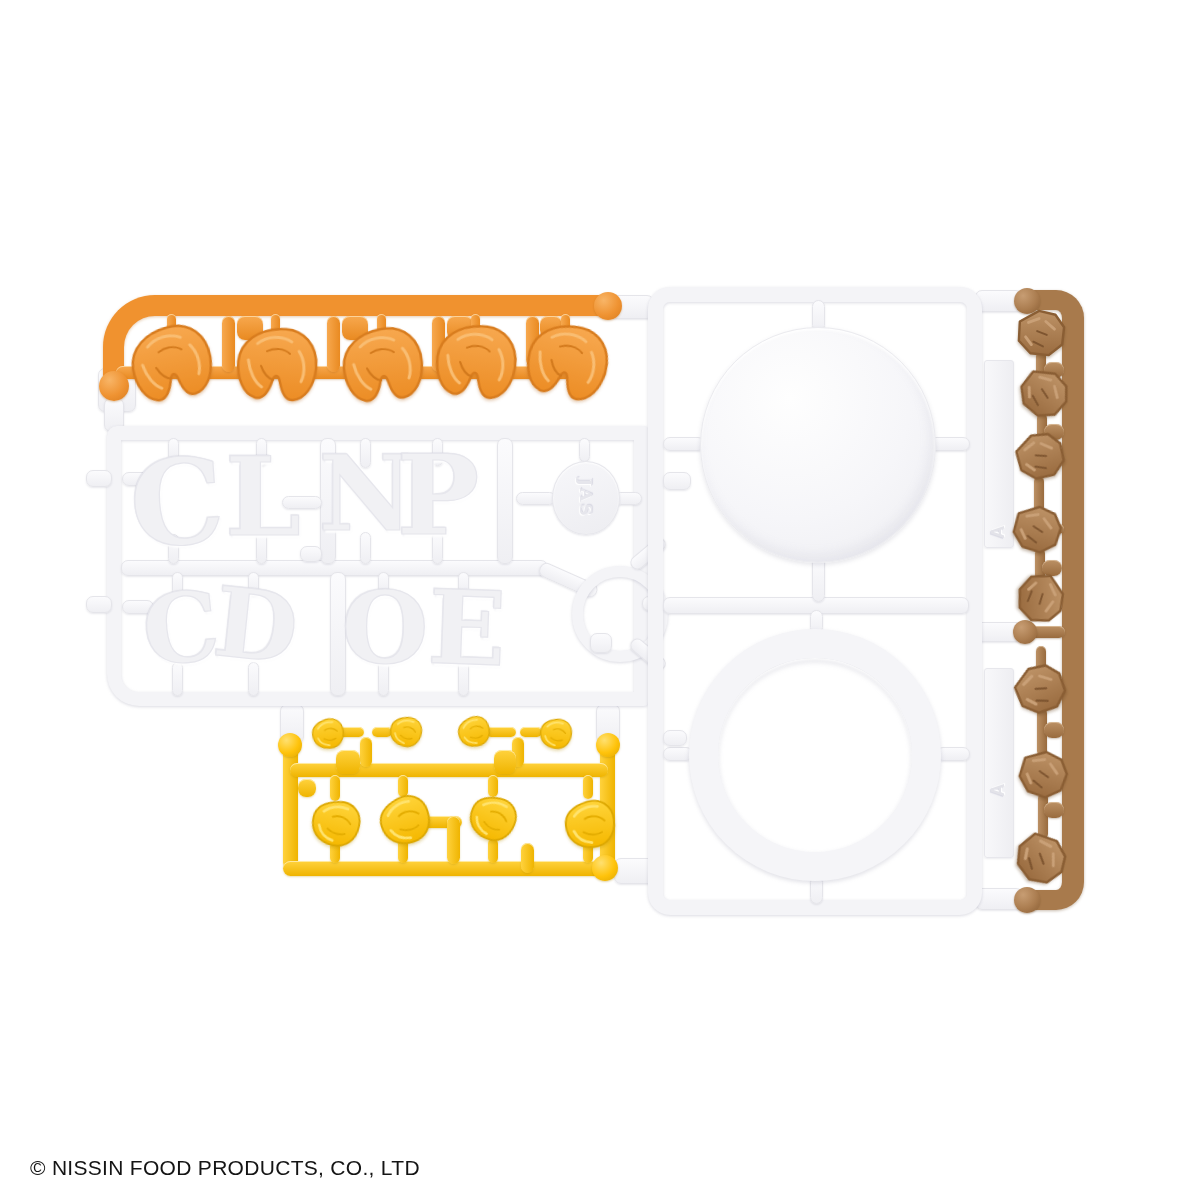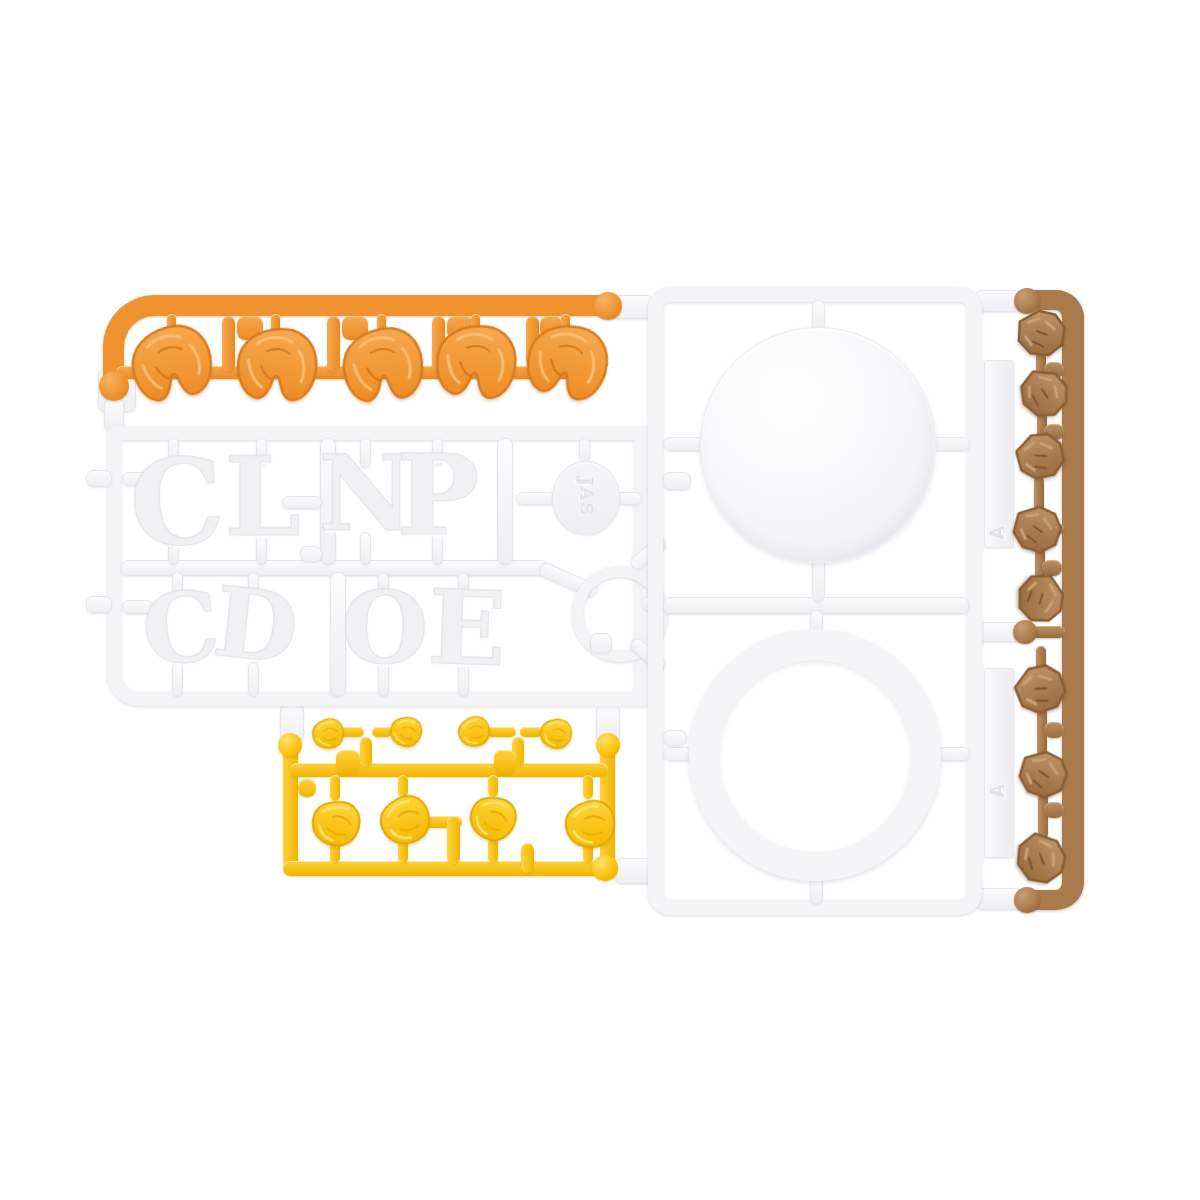--- a/index.html
+++ b/index.html
@@ -315,13 +315,14 @@
   <svg class="piece p-b" style="left:1012px;top:663px;width:56px;height:52px;transform:rotate(-25deg);">
       <use href="#sym-meat"></use>
     </svg>
   <svg class="piece p-b" style="left:1016px;top:749px;width:54px;height:50px;transform:rotate(14deg);">
       <use href="#sym-meat"></use>
     </svg>
   <svg class="piece p-b" style="left:1013px;top:832px;width:56px;height:52px;transform:rotate(48deg);">
       <use href="#sym-meat"></use>
     </svg>
 
+  <div id="copyright">© NISSIN FOOD PRODUCTS, CO., LTD</div>
 </div>
 
 </body></html>

